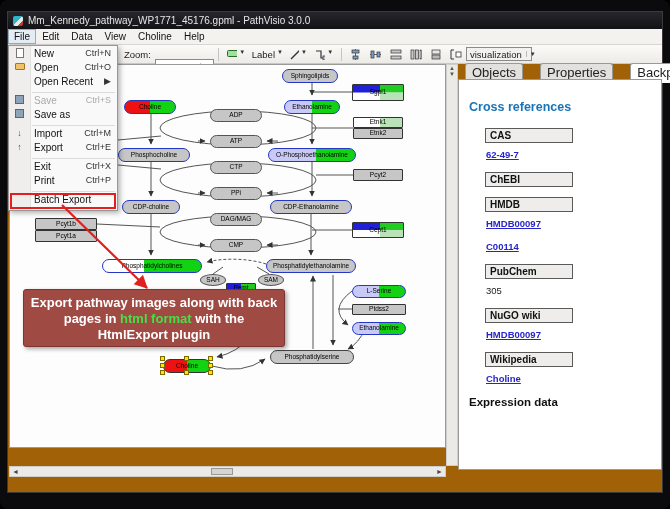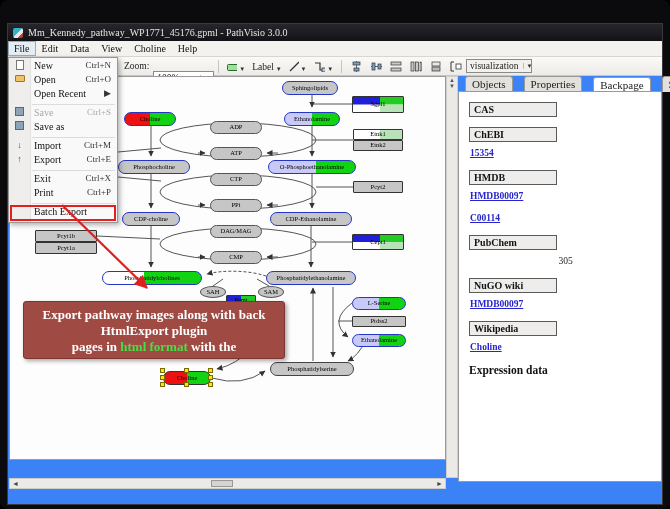--- a/index.html
+++ b/index.html
@@ -1,36 +1,36 @@
 <!DOCTYPE html>
 <html><head>
 <meta charset="utf-8">
 <style>
   * { margin:0; padding:0; box-sizing:border-box; }
   html,body { width:670px; height:509px; }
   body { font-family:"Liberation Sans", sans-serif; background:#000; position:relative; overflow:hidden; }
   #frame { position:absolute; inset:0; background:#0b0b0d; border-radius:8px; }
-  #window { position:absolute; left:8px; top:24px; width:654px; height:480px; background:#3b82f6; box-shadow:0 0 0 1px #3a3a3a;font-family:Liberation Serif, serif; }
+  #window { position:absolute; left:8px; top:12px; width:654px; height:480px; background:#a16207; box-shadow:0 0 0 1px #3a3a3a; }
 
   
   #titlebar { position:absolute; left:0; top:0; width:100%; height:17px; background:linear-gradient(#26262c,#121216); display:flex; align-items:center; padding-left:5px; }
   #app-icon { width:10px; height:10px; margin-right:5px; border-radius:2px; background:linear-gradient(135deg,#2fb4c8 0 50%,#e8e8e8 50% 75%,#c83a2f 75%); }
   #title-text { color:#e6e6e6; font-size:10px; white-space:nowrap; }
 
   
   #menubar { position:absolute; left:0; top:17px; width:100%; height:16px; background:#f3f2ef; border-bottom:1px solid #d8d6d2; display:flex; align-items:center; font-size:10px; color:#111; }
   .menu-item { padding:2px 6px; }
   .menu-item.active { border:1px solid #9ab; background:#e4ecf4; padding:1px 5px; }
 
   
   #toolbar { position:absolute; left:0; top:33px; width:100%; height:19px; background:linear-gradient(#fbfaf8,#ecebe7); border-bottom:1px solid #c9c7c2; display:flex; align-items:center; font-size:9.5px; color:#222; }
   #toolbar .spacer115 { width:116px; flex:none; }
   .combo { background:#fff; border:1px solid #8a8a8a; height:14px; display:flex; align-items:center; padding:0 3px; gap:4px; }
   .combo .arr { font-size:6px; color:#333; border-left:1px solid #bbb; padding-left:3px; }
-  .tbtn { height:15px; min-width:18px; display:flex; align-items:flex-end; justify-content:center; gap:2px; margin:0 1px; border:1px solid transparent; border-radius:2px; padding:1px 2px; }
+  .tbtn { height:15px; min-width:18px; display:flex; align-items:flex-start; justify-content:center; gap:2px; margin:0 1px; border:1px solid transparent; border-radius:2px; padding:1px 2px; }
   .tbtn svg { display:block; }
   .tsep { width:1px; height:13px; background:#c6c4c0; margin:0 4px; }
   .darr { font-size:6px; color:#333; }
   #viz-combo { margin-left:auto; margin-right:130px; width:66px; background:#f2f1ee; justify-content:space-between; }
 
   
   #canvas { position:absolute; left:1px; top:52px; width:437px; height:384px; background:#fdfdfd; border:1px solid #9a9a9a; overflow:hidden; }
   #edge-layer { position:absolute; left:0; top:0; z-index:1; }
   #node-layer { position:absolute; left:0; top:0; width:100%; height:100%; z-index:2; }
   .node { position:absolute; display:flex; align-items:center; justify-content:center; font-size:6.5px; color:#000; line-height:1; overflow:hidden; white-space:nowrap; }
@@ -47,30 +47,30 @@
   #vscroll { position:absolute; left:438px; top:52px; width:12px; height:402px; background:#eceae7; border:1px solid #cfcdc9; font-size:6px; color:#555; text-align:center; }
   #vscroll .tri { line-height:6px; }
   
   #hscroll { position:absolute; left:1px; top:454px; width:437px; height:11px; background:#eceae7; border:1px solid #cfcdc9; display:flex; align-items:center; font-size:7px; color:#444; }
   #hscroll .btn { width:11px; text-align:center; }
   #hscroll .track { flex:1; position:relative; height:100%; }
   #hscroll .thumb { position:absolute; left:46%; top:1px; width:22px; height:7px; background:#d6d4d0; border:1px solid #9a9894; }
 
   
   #sidebar { position:absolute; left:450px; top:52px; width:204px; height:412px; }
-  #tabs { display:flex; gap:11px; padding-left:7px; height:16px; align-items:center; font-size:11px; }
+  #tabs { display:flex; gap:17px; padding-left:7px; height:16px; align-items:center; font-size:13px; }
   .tab { background:#e3e1dd; border:1px solid #9b9995; border-bottom:none; border-radius:3px 3px 0 0; padding:1px 6px 2px; color:#222; }
   .tab.active { background:#fff; position:relative; top:1px; padding-bottom:3px; font-weight:normal; }
   #panel { position:absolute; left:0; top:15px; width:204px; height:391px; background:#fff; border:1px solid #9b9995; padding:10px 0 0 10px; overflow:hidden; }
   #xref-heading { color:#1a74b4; font-weight:bold; font-size:12.5px; margin:10px 0 14px; }
-  .xref-sec { margin-bottom:10px; }
+  .xref-sec { margin-bottom:10px;margin-left:16px; }
   .xref-head { width:88px; background:#eeedeb; border:1px solid #5a5a5a; font-weight:bold; font-size:10px; padding:1px 4px; color:#111; }
   .xref-val { margin:6px 0 12px 1px; font-size:9.5px; font-weight:bold; }
   .xref-val a { color:#2724cb; }
-  .xref-val.plain { color:#222; font-weight:normal;text-align:center; }
+  .xref-val.plain { color:#222; font-weight:normal; }
   #expr-heading { font-weight:bold; font-size:11.5px; color:#111; margin-top:4px; }
 
   
   #statusbar { position:absolute; left:0; top:465px; width:100%; height:15px; background:#f0efec; border-top:1px solid #cfcdc9; font-size:9.5px; color:#222; display:flex; align-items:center; padding-left:4px; white-space:nowrap; overflow:hidden; }
 
   
   #file-menu { position:absolute; left:0; top:33px; width:110px; background:#f9f9f9; border:1px solid #979797; box-shadow:2px 2px 5px rgba(0,0,0,.3); z-index:10; padding:2px 0; }
   #file-menu::before { content:""; position:absolute; left:0; top:0; bottom:0; width:21px; background:#efeeec; border-right:1px solid #e2e1df; }
   .fm-item { position:relative; height:14px; display:flex; align-items:flex-start; font-size:10px; color:#111; }
   .fm-item .mi-icon { width:21px; flex:none; text-align:center; font-size:9px; line-height:10px; }
@@ -322,22 +322,22 @@
           <div class="handle" style="left: 174px; top: 291px;"></div>
           <div class="handle" style="left: 198px; top: 291px;"></div>
           <div class="handle" style="left: 150px; top: 298px;"></div>
           <div class="handle" style="left: 198px; top: 298px;"></div>
           <div class="handle" style="left: 150px; top: 305px;"></div>
           <div class="handle" style="left: 174px; top: 305px;"></div>
           <div class="handle" style="left: 198px; top: 305px;"></div>
         </div>
       <div id="annotation">
         <div>Export pathway images along with back</div>
+        <div><span>pages in </span><span class="hl">html format</span><span> with the</span></div>
         <div>HtmlExport plugin</div>
-        <div><span>pages in </span><span class="hl">html format</span><span> with the</span></div>
       </div>
     </div>
 
     <div id="vscroll">
       <div class="tri">▲</div>
       <div class="tri">▼</div>
     </div>
 
     <div id="hscroll">
       <div class="btn">◄</div>
@@ -348,27 +348,28 @@
     </div>
 
     <div id="sidebar">
       <div id="tabs">
           <div class="tab">Objects</div>
           <div class="tab">Properties</div>
           <div class="tab active">Backpage</div>
           <div class="tab">Search</div>
         </div>
       <div id="panel">
+        <div id="xref-heading">Cross references</div>
         <div id="xref-list">
             <div class="xref-sec">
               <div class="xref-head">CAS</div>
+              <div class="xref-val"><a href="#">62-49-7</a></div>
             </div>
             <div class="xref-sec">
               <div class="xref-head">ChEBI</div>
-              <div class="xref-val"><a href="#">15354</a></div>
             </div>
             <div class="xref-sec">
               <div class="xref-head">HMDB</div>
               <div class="xref-val"><a href="#">HMDB00097</a></div>
             </div>
             <div class="xref-sec">
               <div class="xref-val"><a href="#">C00114</a></div>
             </div>
             <div class="xref-sec">
               <div class="xref-head">PubChem</div>

